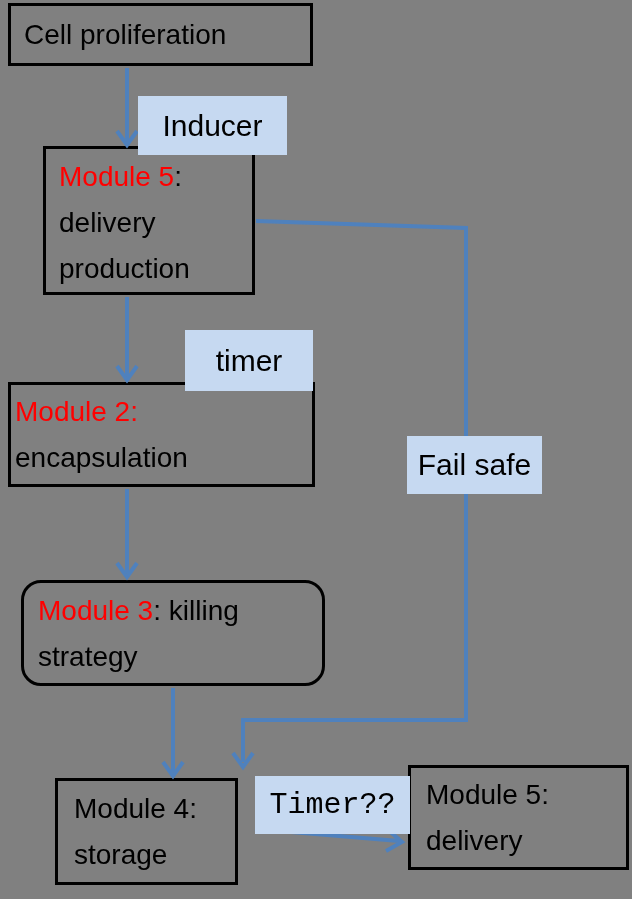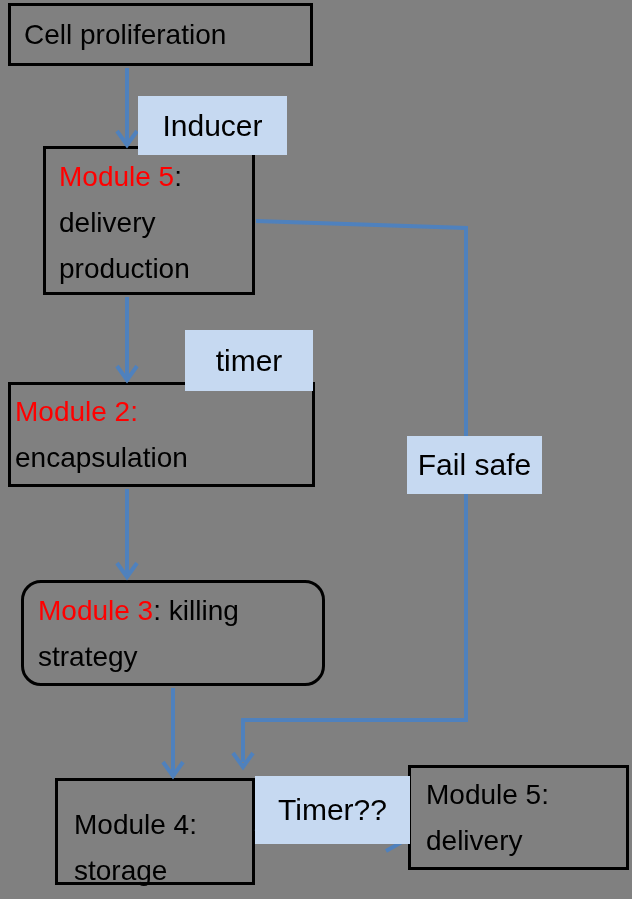--- a/index.html
+++ b/index.html
@@ -71,31 +71,31 @@
   <div class="node" style="left:8px; top:382px; width:307px; height:105px; padding:4px 0 0 4px;">
     <div class="nline"><span class="red">Module 2:</span><span></span></div>
     <div class="nline">encapsulation</div>
   </div>
 
   <div class="node" style="left:21px; top:580px; width:304px; height:106px; padding:5px 0 0 14px;border-radius:20px;">
     <div class="nline"><span class="red">Module 3</span><span>: killing</span></div>
     <div class="nline">strategy</div>
   </div>
 
-  <div class="node" style="left:55px; top:778px; width:200px; height:107px; padding:21px 0 0 16px;">
+  <div class="node" style="left:55px; top:778px; width:183px; height:107px; padding:5px 0 0 16px;">
     <div class="nline">Module 4:</div>
     <div class="nline">storage</div>
   </div>
 
   <div class="node" style="left:408px; top:765px; width:221px; height:105px; padding:4px 0 0 15px;">
     <div class="nline">Module 5:</div>
     <div class="nline">delivery</div>
   </div>
 
   <div class="edge-label" style="left:138px; top:88px; width:149px; height:59px;">Inducer</div>
 
   <div class="edge-label" style="left:185px; top:322px; width:128px; height:61px;">timer</div>
 
   <div class="edge-label" style="left:407px; top:428px; width:135px; height:58px;">Fail safe</div>
 
-  <div class="edge-label" style="left:255px; top:768px; width:155px; height:68px;">Timer??</div>
+  <div class="edge-label" style="left:255px; top:768px; width:155px; height:58px;font-family:Liberation Mono, monospace;">Timer??</div>
 
 </div>
 
 </body></html>

